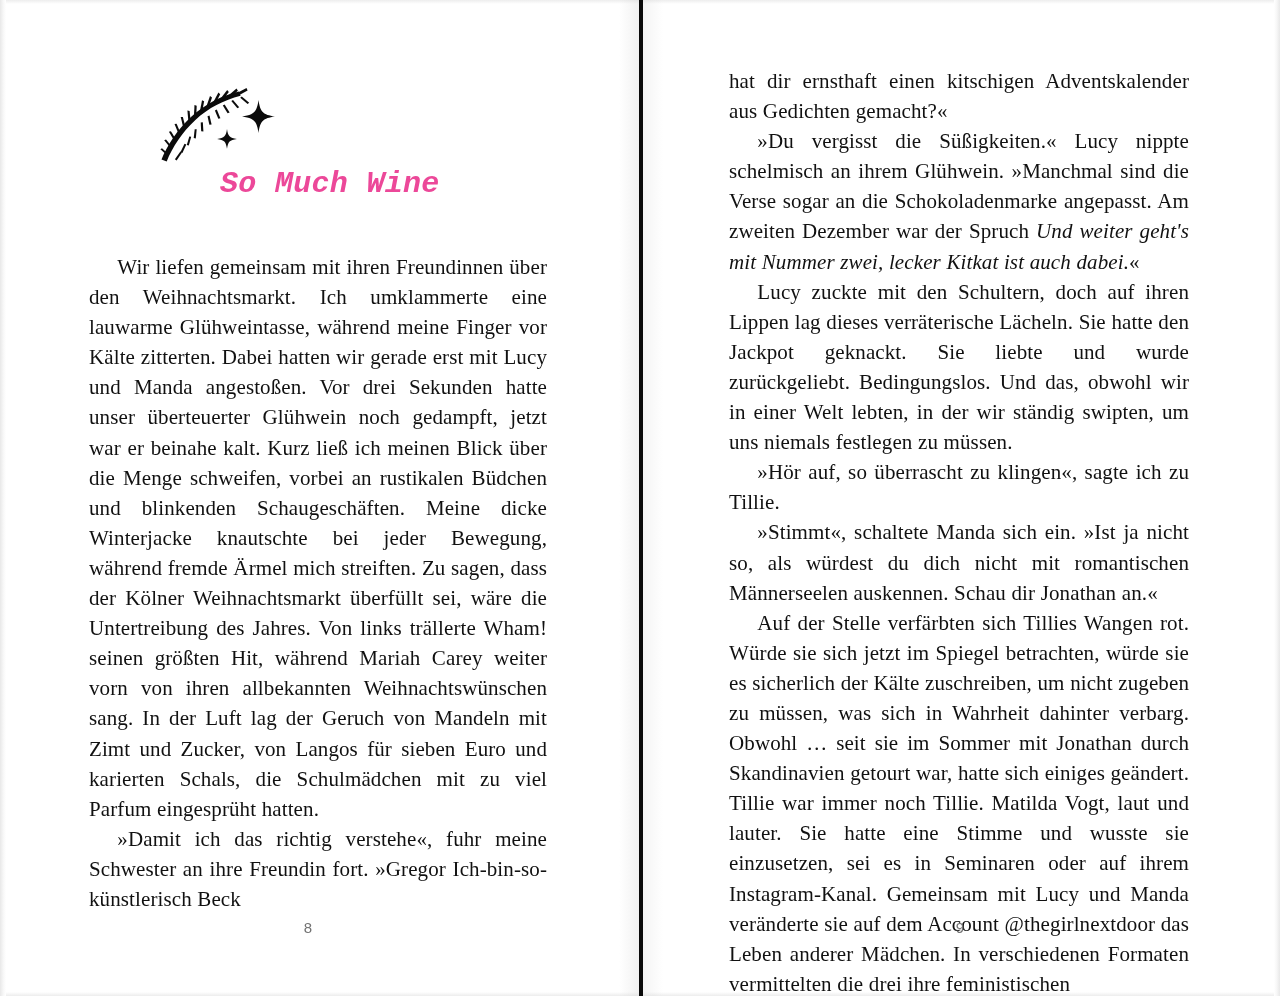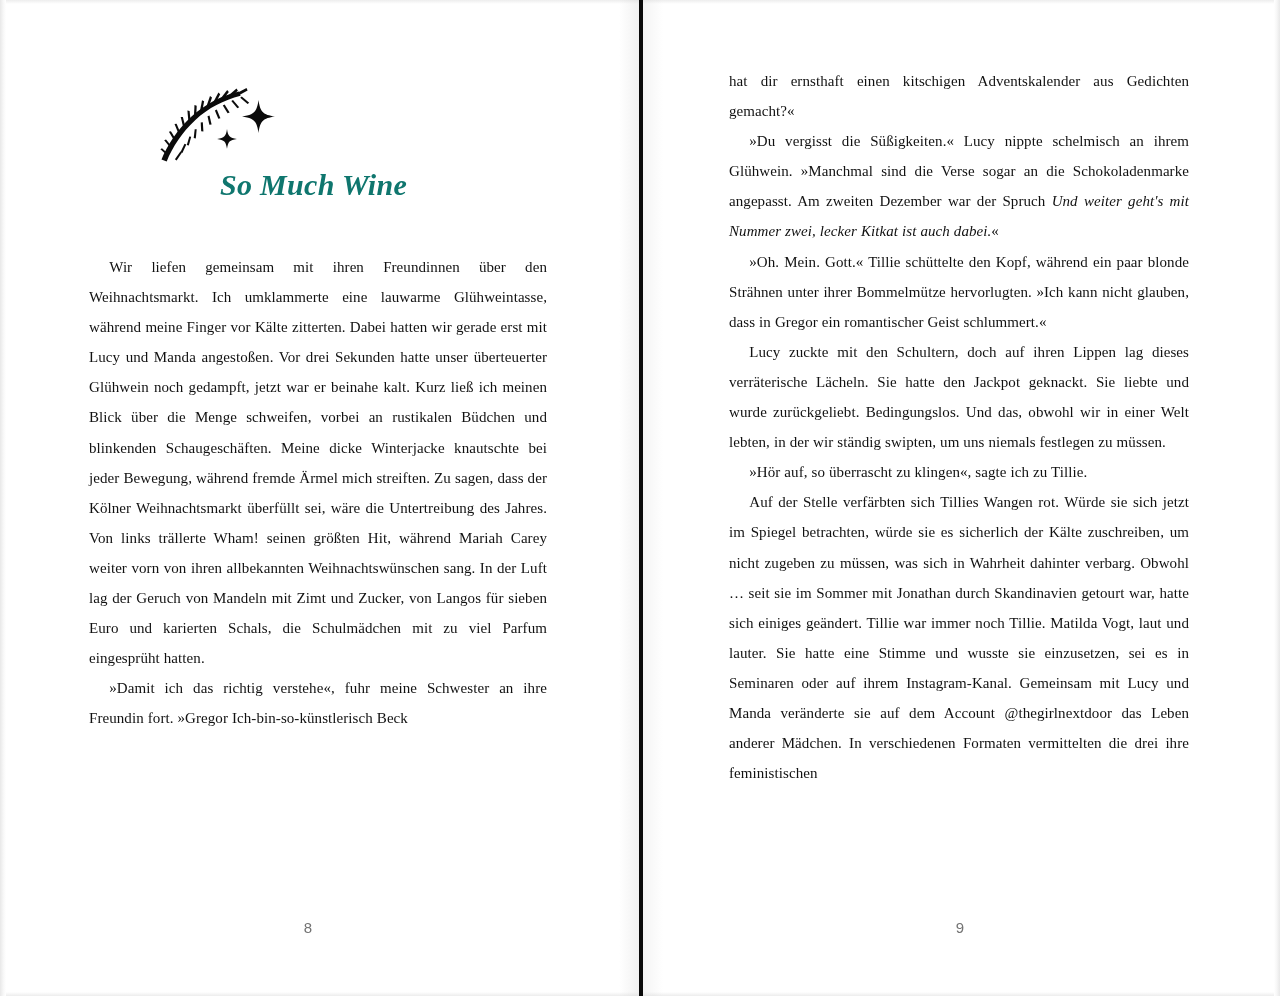--- a/index.html
+++ b/index.html
@@ -90,21 +90,21 @@
 
   .text-column {
     position: absolute;
     color: #111111;
   }
   .page.left .text-column  { left: 89px;  width: 458px; top: 252px; }
   .page.right .text-column { left: 89px;  width: 460px; top: 66px; }
 
   p.para {
     margin: 0;
-    font-size: 15px;
+    font-size: 21px;
     line-height: 30.1px;
     text-align: justify;
     text-justify: inter-word;
     text-indent: 1.35em;
     hyphens: manual;
     -webkit-hyphens: manual;
     letter-spacing: 0.005em;
     word-spacing: 0.01em;
   }
   p.para.no-indent { text-indent: 0; }
@@ -119,26 +119,26 @@
   }
   .ornament {
     margin-left: 68px;
     width: 126px;
     height: 76px;
     display: block;
   }
   .chapter-title {
     margin: 6px 0 0 0;
     padding-left: 131px;
-    font-family: Liberation Serif, serif;
+    font-family: Liberation Mono, monospace;
     font-style: italic;
     font-weight: bold;
     font-size: 30px;
     line-height: 1.1;
-    color: #0f766e;
+    color: #ec4899;
     letter-spacing: 0.01em;
     white-space: nowrap;
   }
 
   .folio {
     position: absolute;
     bottom: 60px;
     width: 100%;
     text-align: center;
     font-family: "Liberation Sans", "DejaVu Sans", sans-serif;
@@ -207,23 +207,23 @@
 
     <div class="folio">8</div>
   </div>
 
   <div class="page right">
     <div class="text-column">
       <p class="para no-indent">hat dir ernsthaft einen kitschigen Adventskalender aus Gedichten gemacht?«</p>
 
       <p class="para"><span>»Du vergisst die Süßigkeiten.« Lucy nippte schelmisch an ihrem Glühwein. »Manchmal sind die Verse sogar an die Schokoladenmarke angepasst. Am zweiten Dezember war der Spruch </span><em>Und weiter geht's mit Nummer zwei, lecker Kitkat ist auch dabei.</em><span>«</span></p>
 
-      <p class="para">»Oh. Mein. Gott.« Tillie schüttelte den Kopf, während ein paar blonde Strähnen unter ihrer Bommelmütze hervorlugten. »Ich kann nicht glauben, dass in Gregor ein romantischer Geist schlummert.«</p>
       <p class="para">Lucy zuckte mit den Schultern, doch auf ihren Lippen lag dieses verräterische Lächeln. Sie hatte den Jackpot geknackt. Sie liebte und wurde zurückgeliebt. Bedingungslos. Und das, obwohl wir in einer Welt lebten, in der wir ständig swipten, um uns niemals festlegen zu müssen.</p>
       <p class="para">»Hör auf, so überrascht zu klingen«, sagte ich zu Tillie.</p>
+      <p class="para">»Stimmt«, schaltete Manda sich ein. »Ist ja nicht so, als würdest du dich nicht mit romantischen Männerseelen auskennen. Schau dir Jonathan an.«</p>
       <p class="para">Auf der Stelle verfärbten sich Tillies Wangen rot. Würde sie sich jetzt im Spiegel betrachten, würde sie es sicherlich der Kälte zuschreiben, um nicht zugeben zu müssen, was sich in Wahrheit dahinter verbarg. Obwohl … seit sie im Sommer mit Jonathan durch Skandinavien getourt war, hatte sich einiges geändert. Tillie war immer noch Tillie. Matilda Vogt, laut und lauter. Sie hatte eine Stimme und wusste sie einzusetzen, sei es in Seminaren oder auf ihrem Instagram-Kanal. Gemeinsam mit Lucy und Manda veränderte sie auf dem Account @thegirlnextdoor das Leben anderer Mädchen. In verschiedenen Formaten vermittelten die drei ihre feministischen</p>
     </div>
 
     <div class="folio">9</div>
   </div>
 
   <div class="spine-shadow-left"></div>
   <div class="spine-shadow-right"></div>
   <div class="spine"></div>
 

